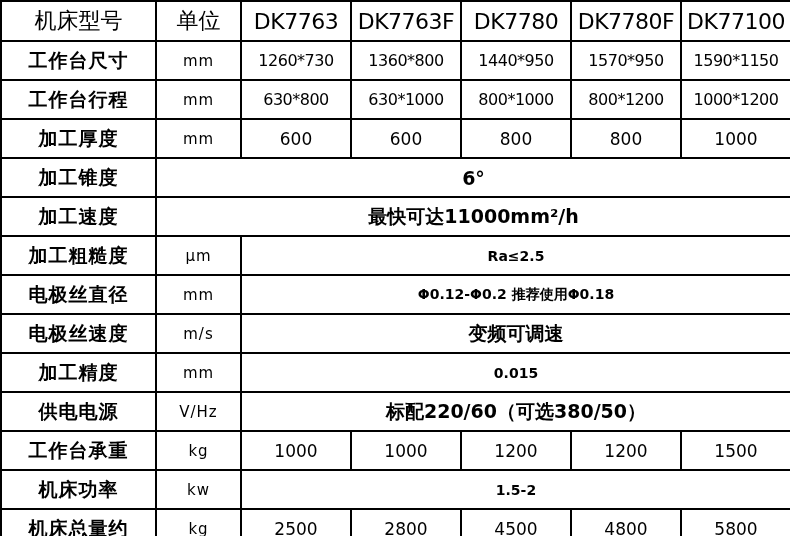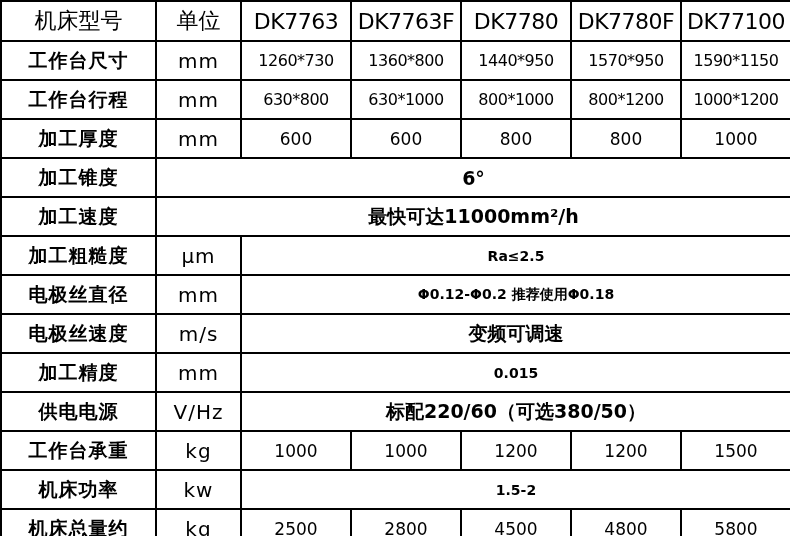--- a/index.html
+++ b/index.html
@@ -50,21 +50,21 @@
   }
 
   
   td.param {
     font-size: 19px;
     font-weight: bold;
     letter-spacing: 1px;
     border-radius: 14px;
   }
   td.unit {
-    font-size: 20px;
+    font-size: 15px;
     letter-spacing: 1px;
     margin-left: 12px;
   }
   td.value {
     font-size: 17px;
   }
   td.value.small {
     font-size: 16px;
     letter-spacing: -0.5px;
   }

